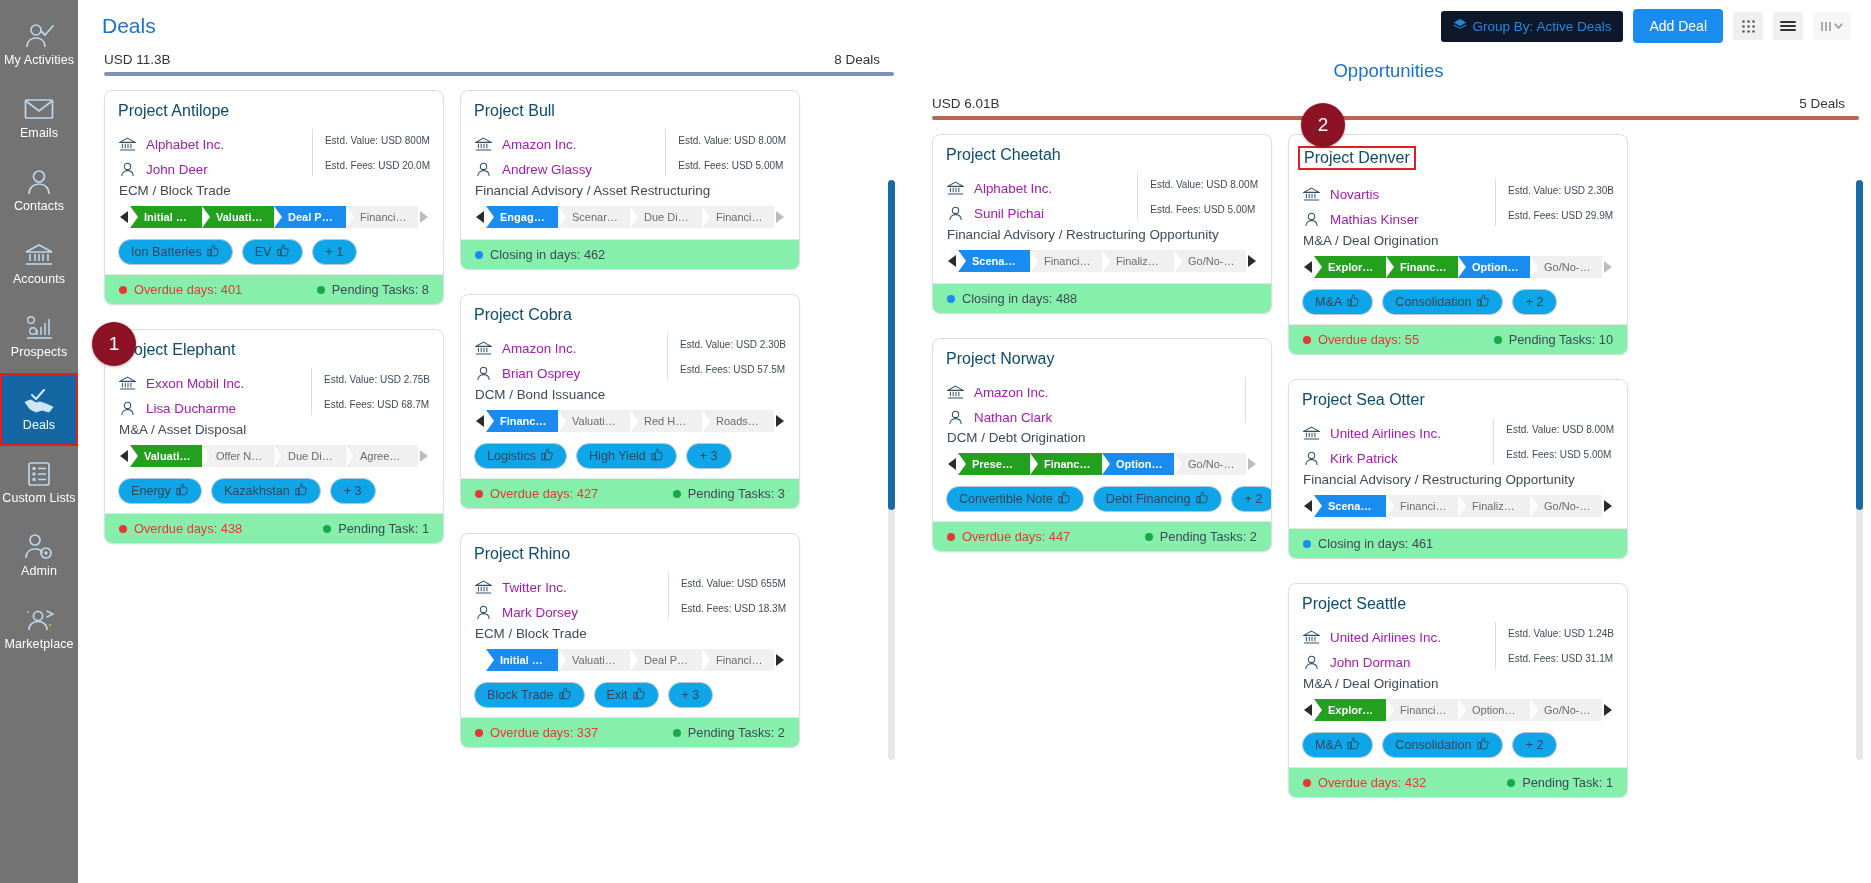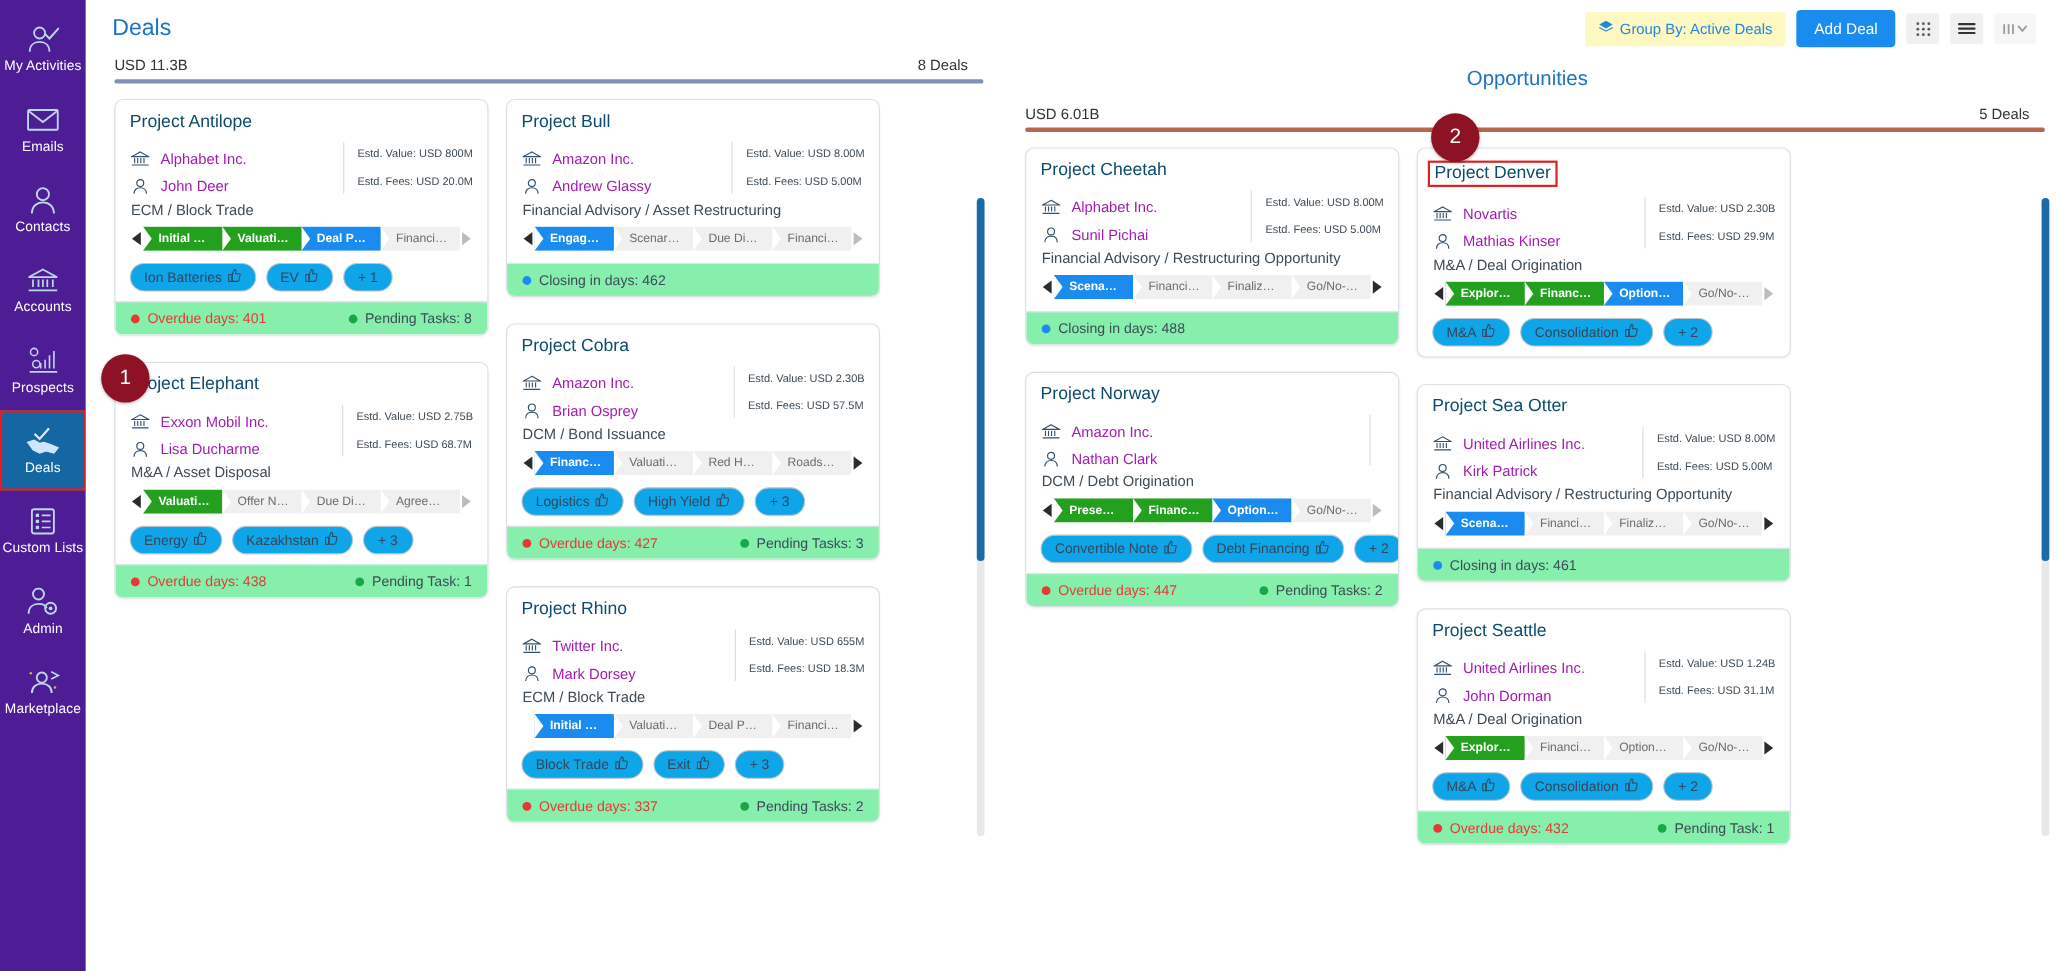--- a/index.html
+++ b/index.html
@@ -8,21 +8,21 @@
     width: 1871px; height: 883px;
     overflow: hidden;
     font-family: "Liberation Sans", sans-serif;
     background: #ffffff;
   }
   #app { position: relative; width: 1871px; height: 883px; display: flex; }
 
   
   .sidebar {
     width: 78px; min-width: 78px; height: 883px;
-    background: #4c1d95;
+    background: #737373;
     display: flex; flex-direction: column;
     align-items: center;
     padding-top: 8px;
     color: #bcd6ea;
     overflow: hidden;
   }
   .nav-item {
     width: 78px; height: 73px;
     display: flex; flex-direction: column;
     align-items: center; justify-content: center;
@@ -41,21 +41,21 @@
   .main { flex: 1; height: 883px; position: relative; background: #fff; overflow: hidden; }
 
   .topbar {
     height: 52px; display: flex; align-items: center;
     padding: 0 20px 0 24px;
     position: relative;
   }
   .page-title { font-size: 21px; color: #1a73c8; font-weight: 400; }
   .topbar-right { margin-left: auto; display: flex; align-items: center; gap: 10px; }
   .groupby {
-    background: #fef9c3; color: #2288dd; font-size: 13.5px;
+    background: #0f172a; color: #2288dd; font-size: 13.5px;
     padding: 7px 12px; border-radius: 3px; display:flex; align-items:center; gap:6px;
     cursor: pointer; white-space: nowrap;
   }
   .add-deal {
     background: #1a8cf0; color:#fff; border:none; font-size: 14px;
     padding: 9px 16px; border-radius: 4px; cursor:pointer;
     font-family: "Liberation Sans", sans-serif;
   }
   .icon-btn {
     width: 30px; height: 28px; background: #f0f0f0; border-radius: 3px;
@@ -952,20 +952,30 @@
                       <span>Consolidation</span>
                       <span><svg width="13" height="13" viewBox="0 0 14 14">
                           <path d="M4.5 6 L6.5 1.2 c1.4 0 2 .9 1.6 2.2 L7.6 5.2 H11 c.9 0 1.4.7 1.1 1.5 L11 11.6 c-.2.7-.7 1.1-1.5 1.1 H4.5 Z" fill="none" stroke="#33475b" stroke-width="1"></path>
                           <rect x="1" y="6" width="3" height="6.7" fill="none" stroke="#33475b" stroke-width="1"></rect>
                         </svg></span>
                     </div>
                     <div class="chip more">
                       <span>+ 2</span>
                     </div>
                   </div></div>
+                <div class="card-foot">
+                  <div class="foot-item">
+                    <span class="dot red"></span>
+                    <span class="t-red">Overdue days: 55</span>
+                  </div>
+                  <div class="foot-item">
+                    <span class="dot green"></span>
+                    <span class="t-dark">Pending Tasks: 10</span>
+                  </div>
+                </div>
               </div>
               <div class="card">
                 <div class="card-body">
                   <div class="card-title">Project Sea Otter</div>
                   <div class="card-mid">
                     <div class="card-left">
                       <div class="meta-row">
                         <span class="m-ico">
                           <svg width="17" height="15" viewBox="0 0 20 17">
                             <polygon points="10,1 19,6 1,6" fill="none" stroke="#33506b" stroke-width="1.2"></polygon>

